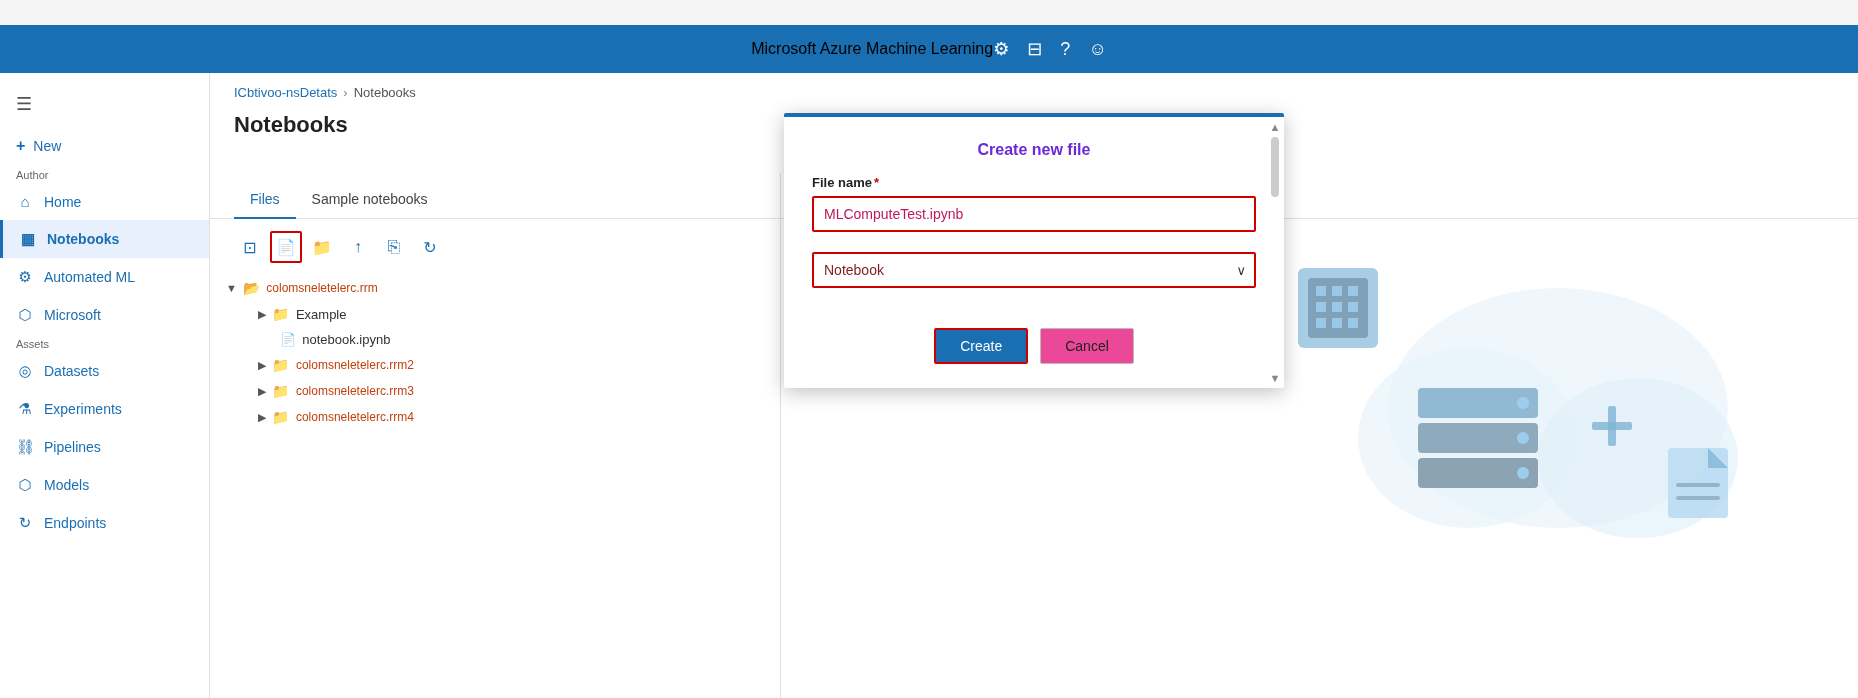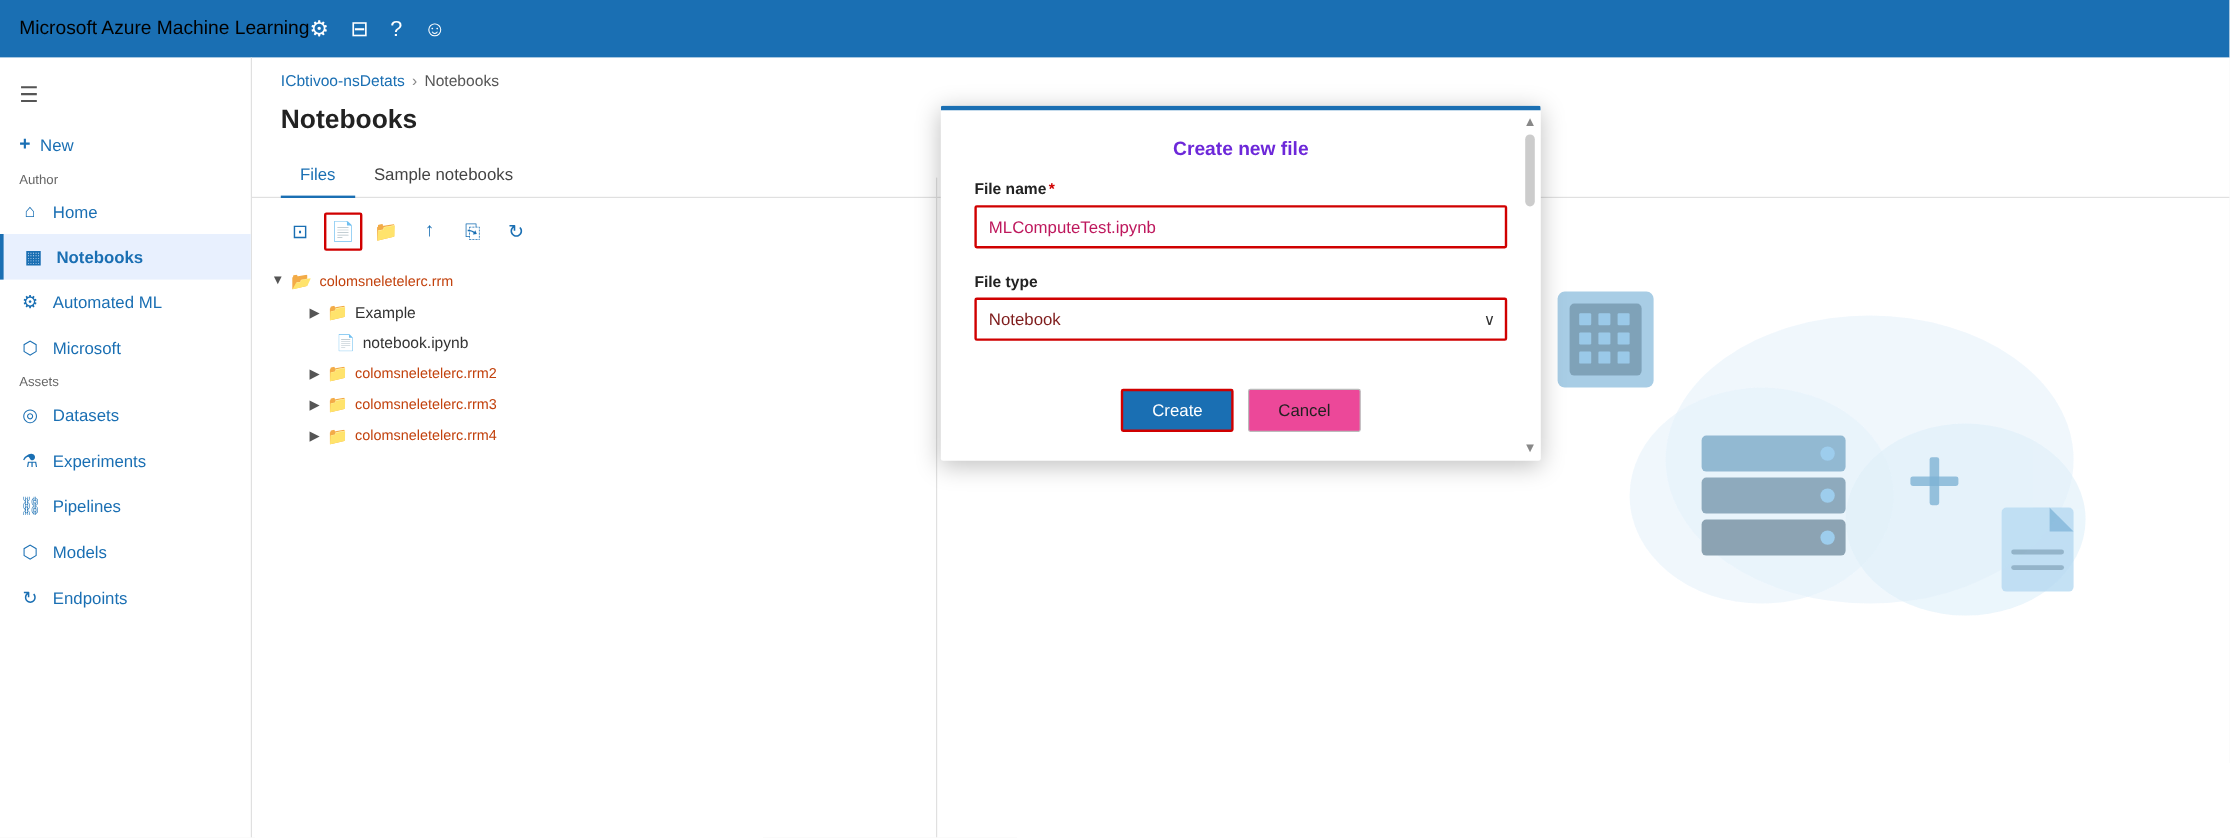--- a/index.html
+++ b/index.html
@@ -5,21 +5,22 @@
     * { box-sizing: border-box; margin: 0; padding: 0; font-family: 'Segoe UI', sans-serif; }
     body { width: 1858px; height: 698px; overflow: hidden; background: #f5f5f5; }
 
     
     .topbar {
       height: 48px;
       background: #1a6fb3;
       display: flex;
       align-items: center;
       padding: 0 16px;
-      justify-content: flex-start;
+      justify-content: center;
+      margin-top: 25px;
     }
     .topbar-left {
       display: flex;
       align-items: center;
       gap: 12px;
     }
     .topbar-icons {
       display: flex;
       align-items: center;
       gap: 18px;
@@ -122,20 +123,21 @@
       padding: 0 24px;
       border-bottom: 1px solid #e0e0e0;
     }
     .tab {
       padding: 8px 16px 10px;
       font-size: 14px;
       color: #444;
       cursor: pointer;
       border-bottom: 2px solid transparent;
       margin-bottom: -1px;
+      margin-top: 29px;
     }
     .tab.active {
       color: #1a6fb3;
       border-bottom: 2px solid #1a6fb3;
       font-weight: 500;
     }
 
     
     .toolbar {
       display: flex;
@@ -504,23 +506,20 @@
           <div style="font-size:11px;color:#888;margin-top:auto;">▼</div>
         </div>
         <div class="modal-header">
           <div class="modal-title">Create new file</div>
         </div>
         <div class="modal-body">
           <div class="modal-field-label">
             <span>File name</span><span class="required">*</span>
           </div>
           <input class="modal-input" type="text" value="MLComputeTest.ipynb" style="">
-          <div class="modal-field-label">
-            <span>File type</span>
-          </div>
           <div class="modal-select-wrapper">
             <select class="modal-select">
               <option>Notebook</option>
               <option>Python</option>
               <option>R</option>
               <option>Text</option>
             </select>
             <span class="modal-select-chevron">∨</span>
           </div>
         </div>

